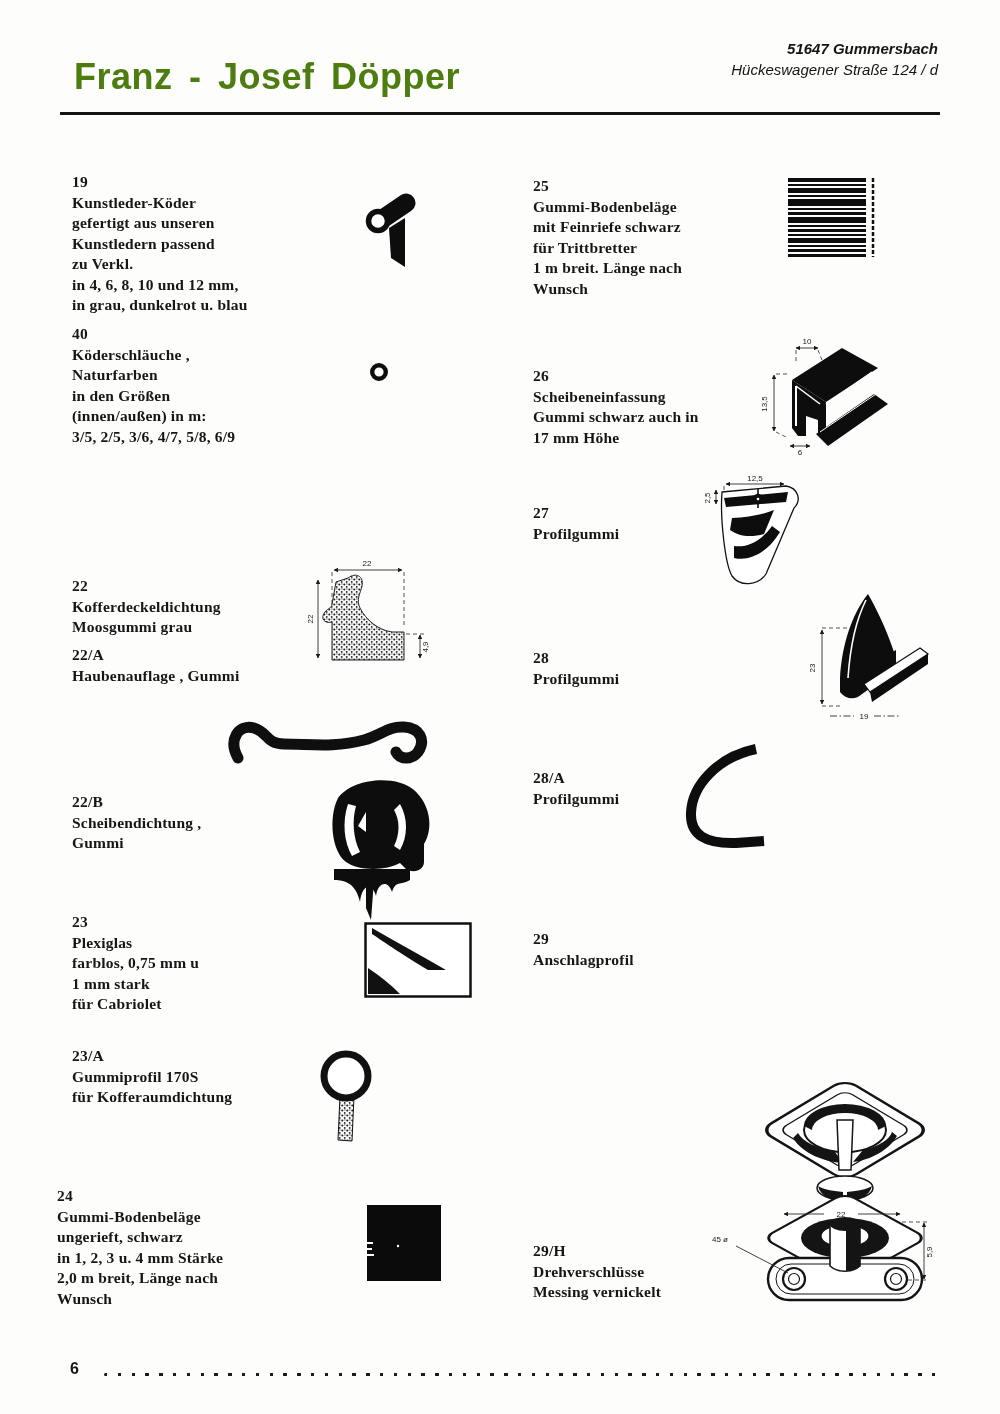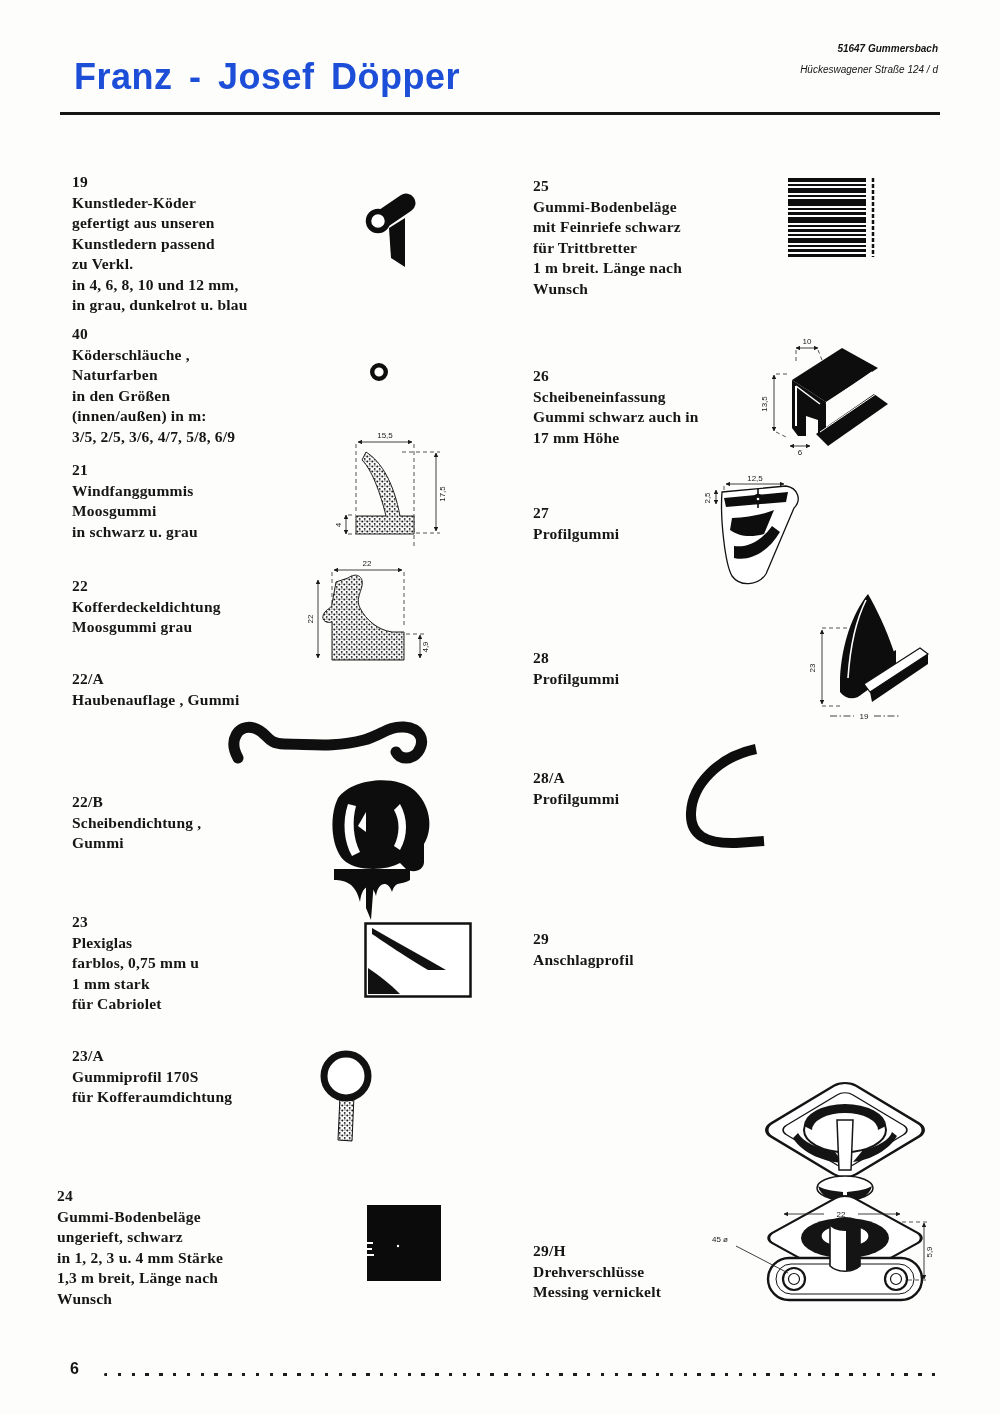--- a/index.html
+++ b/index.html
@@ -1,21 +1,21 @@
 <!DOCTYPE html>
 <html><head>
 <meta charset="utf-8">
 <style>
   html,body{margin:0;padding:0;background:#e8e8e6;}
   .page{position:relative;width:1000px;height:1414px;background:#fdfdfb;overflow:hidden;
         font-family:"Liberation Serif",serif;color:#161616;}
   .company{position:absolute;left:74px;top:56px;font-family:"Liberation Sans",sans-serif;
-           font-size:36px;font-weight:700;letter-spacing:.5px;word-spacing:6px;color:#1d4ed8;}
+           font-size:36px;font-weight:700;letter-spacing:.5px;word-spacing:6px;color:#4d7c0f;}
   .address{position:absolute;right:62px;top:38px;text-align:right;
-           font-family:"Liberation Sans",sans-serif;font-style:italic;font-size:10px;
+           font-family:"Liberation Sans",sans-serif;font-style:italic;font-size:15px;
            line-height:21px;color:#141414;}
   .address .b{font-weight:700;}
   .rule{position:absolute;left:60px;top:112px;width:880px;height:3px;background:#151515;}
   .item{position:absolute;font-size:15.5px;line-height:20.5px;font-weight:600;
         letter-spacing:.2px;white-space:nowrap;}
   figure{position:absolute;margin:0;}
   svg text{font-family:"Liberation Sans",sans-serif;fill:#1a1a1a;font-size:8px;}
   .dl{stroke:#2a2a2a;stroke-width:.9;fill:none;}
   .dg{stroke:#2a2a2a;stroke-width:.8;fill:none;stroke-dasharray:4 3;}
   .dd{stroke:#2a2a2a;stroke-width:.9;fill:none;stroke-dasharray:7 2.5 1.5 2.5;}
@@ -62,34 +62,28 @@
 
   <div class="item" style="left:72px;top:324px">
     <div class="no">40</div>
     <div>Köderschläuche ,</div>
     <div>Naturfarben</div>
     <div>in den Größen</div>
     <div>(innen/außen) in m:</div>
     <div>3/5, 2/5, 3/6, 4/7, 5/8, 6/9</div>
   </div>
 
-  <div class="item" style="left:72px;top:460px">
-    <div class="no">21</div>
-    <div>Windfanggummis</div>
-    <div>Moosgummi</div>
-    <div>in schwarz u. grau</div>
-  </div>
 
   <div class="item" style="left:72px;top:576px">
     <div class="no">22</div>
     <div>Kofferdeckeldichtung</div>
     <div>Moosgummi grau</div>
   </div>
 
-  <div class="item" style="left:72px;top:669px">
+  <div class="item" style="left:72px;top:645px">
     <div class="no">22/A</div>
     <div>Haubenauflage , Gummi</div>
   </div>
 
   <div class="item" style="left:72px;top:792px">
     <div class="no">22/B</div>
     <div>Scheibendichtung ,</div>
     <div>Gummi</div>
   </div>
 
@@ -105,21 +99,21 @@
     <div class="no">23/A</div>
     <div>Gummiprofil 170S</div>
     <div>für Kofferaumdichtung</div>
   </div>
 
   <div class="item" style="left:57px;top:1186px">
     <div class="no">24</div>
     <div>Gummi-Bodenbeläge</div>
     <div>ungerieft, schwarz</div>
     <div>in 1, 2, 3 u. 4 mm Stärke</div>
-    <div>1,3 m breit, Länge nach</div>
+    <div>2,0 m breit, Länge nach</div>
     <div>Wunsch</div>
   </div>
 
   <div class="item" style="left:533px;top:176px">
     <div class="no">25</div>
     <div>Gummi-Bodenbeläge</div>
     <div>mit Feinriefe schwarz</div>
     <div>für Trittbretter</div>
     <div>1 m breit. Länge nach</div>
     <div>Wunsch</div>
@@ -165,37 +159,20 @@
       <circle cx="15" cy="31" r="9.5" fill="#fff" stroke="#0d0d0d" stroke-width="5.5"></circle>
     </svg>
   </figure>
 
   <figure style="left:367px;top:360px">
     <svg width="24" height="24" viewBox="0 0 24 24">
       <circle cx="12" cy="12" r="6.8" fill="none" stroke="#0d0d0d" stroke-width="4.4"></circle>
     </svg>
   </figure>
 
-  <figure style="left:336px;top:430px">
-    <svg width="130" height="130" viewBox="0 0 130 130">
-      <path class="dg" d="M20,14 L20,82"></path>
-        <path class="dg" d="M78,14 L78,118"></path>
-      <line class="dl" x1="22" y1="12" x2="76" y2="12" marker-start="url(#arw)" marker-end="url(#arw)"></line>
-      <text x="49" y="8" text-anchor="middle">15,5</text>
-      <path class="dg" d="M66,22 L104,22"></path>
-        <path class="dg" d="M80,103 L104,103"></path>
-      <line class="dl" x1="100" y1="23" x2="100" y2="101" marker-start="url(#arw)" marker-end="url(#arw)"></line>
-      <text x="109" y="64" text-anchor="middle" transform="rotate(-90 109 64)">17,5</text>
-      <path class="dg" d="M12,85 L20,85"></path>
-        <path class="dg" d="M12,104 L20,104"></path>
-      <line class="dl" x1="10" y1="85" x2="10" y2="104" marker-start="url(#arw)" marker-end="url(#arw)"></line>
-      <text x="5" y="95" font-size="7" text-anchor="middle" transform="rotate(-90 5 95)">4</text>
-      <path d="M30,22 C46,32 58,54 64,86 L78,86 L78,104 L20,104 L20,86 L50,86 C44,62 36,40 26,30 Z" fill="url(#speck)" stroke="#222" stroke-width="1"></path>
-    </svg>
-  </figure>
 
   <figure style="left:308px;top:558px">
     <svg width="132" height="112" viewBox="0 0 132 112">
       <path class="dg" d="M24,14 L24,60"></path>
         <path class="dg" d="M96,14 L96,70"></path>
       <line class="dl" x1="26" y1="12" x2="94" y2="12" marker-start="url(#arw)" marker-end="url(#arw)"></line>
       <text x="59" y="8" text-anchor="middle">22</text>
       <line class="dl" x1="10" y1="22" x2="10" y2="100" marker-start="url(#arw)" marker-end="url(#arw)"></line>
       <text x="5" y="61" font-size="7.5" text-anchor="middle" transform="rotate(-90 5 61)">22</text>
       <path class="dg" d="M98,76 L116,76"></path>

